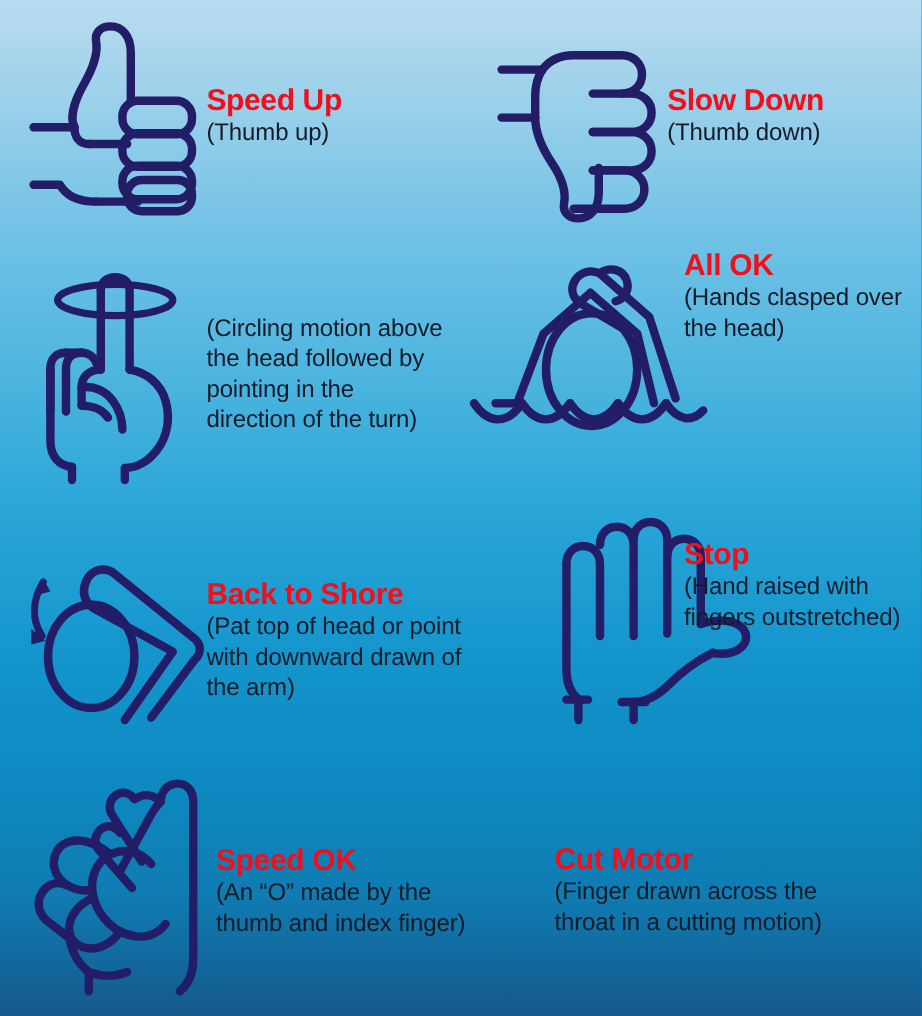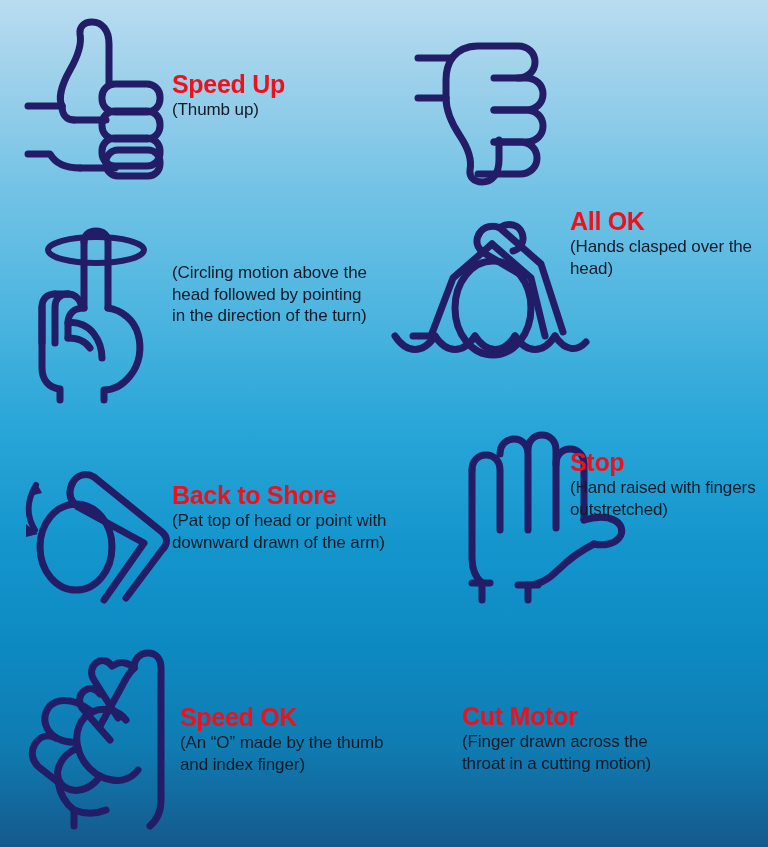--- a/index.html
+++ b/index.html
@@ -48,21 +48,21 @@
     color: #f0101c;
     font-weight: bold;
     font-size: 25px;
     line-height: 1.05;
     letter-spacing: -0.3px;
     margin: 0 0 2px 0;
     white-space: nowrap;
   }
   .sig-desc {
     color: #141a28;
-    font-size: 17px;
+    font-size: 20px;
     line-height: 1.27;
     margin: 0;
     letter-spacing: -0.1px;
   }
   .t-speedup   { left: 172px; top: 50px;  width: 200px; }
   .t-slowdown  { left: 556px; top: 50px;  width: 210px; }
   .t-allok     { left: 570px; top: 187px; width: 200px; }
   .t-turn      { left: 172px; top: 241px; width: 200px; }
   .t-backshore { left: 172px; top: 461px; width: 240px; }
   .t-stop      { left: 570px; top: 428px; width: 200px; }
@@ -124,20 +124,24 @@
     <svg width="160" height="165" viewBox="0 0 160 165">
       <path class="stroke" d="M44 22 C 50 14 58 10 70 10 L 110 10 C 120 10 127 17 127 26 C 127 35 120 42 110 42"></path>
       <path class="stroke" d="M44 22 L 10 22"></path>
       <path class="stroke" d="M44 22 C 40 28 38 36 38 44 L 38 62"></path>
       <path class="stroke" d="M86 42 L 118 42 C 128 42 135 49 135 58 C 135 67 128 74 118 74 L 86 74"></path>
       <path class="stroke" d="M86 74 L 118 74 C 128 74 135 81 135 90 C 135 99 128 106 118 106 L 86 106"></path>
       <path class="stroke" d="M86 106 L 112 106 C 122 106 129 113 129 122 C 129 131 122 138 112 138 L 70 138"></path>
       <path class="stroke" d="M38 62 L 10 62"></path>
       <path class="stroke" d="M38 62 C 38 76 44 88 52 100 C 60 112 64 124 62 134 C 61 141 66 146 74 146 C 84 146 91 138 91 124 L 91 104"></path>
     </svg>
+  </div>
+  <div class="signal text-block t-slowdown">
+    <div class="sig-title">Slow Down</div>
+    <div class="sig-desc">(Thumb down)</div>
   </div>
 
   <div class="signal icon-wrap i-allok">
     <svg width="200" height="150" viewBox="0 0 200 150">
       <ellipse class="stroke" cx="100" cy="90" rx="38" ry="47"></ellipse>
       <path class="stroke" d="M86 16 C 90 9 99 6 107 10 L 148 46 L 170 114"></path>
       <path class="stroke" d="M99 26 L 60 60 L 38 118"></path>
       <path class="stroke" d="M99 26 L 138 60 L 152 118"></path>
       <path class="stroke" d="M86 16 C 82 23 84 30 91 35 L 130 58"></path>
       <path class="stroke" d="M108 9 C 116 4 126 7 129 15 C 132 23 128 31 120 33"></path>

